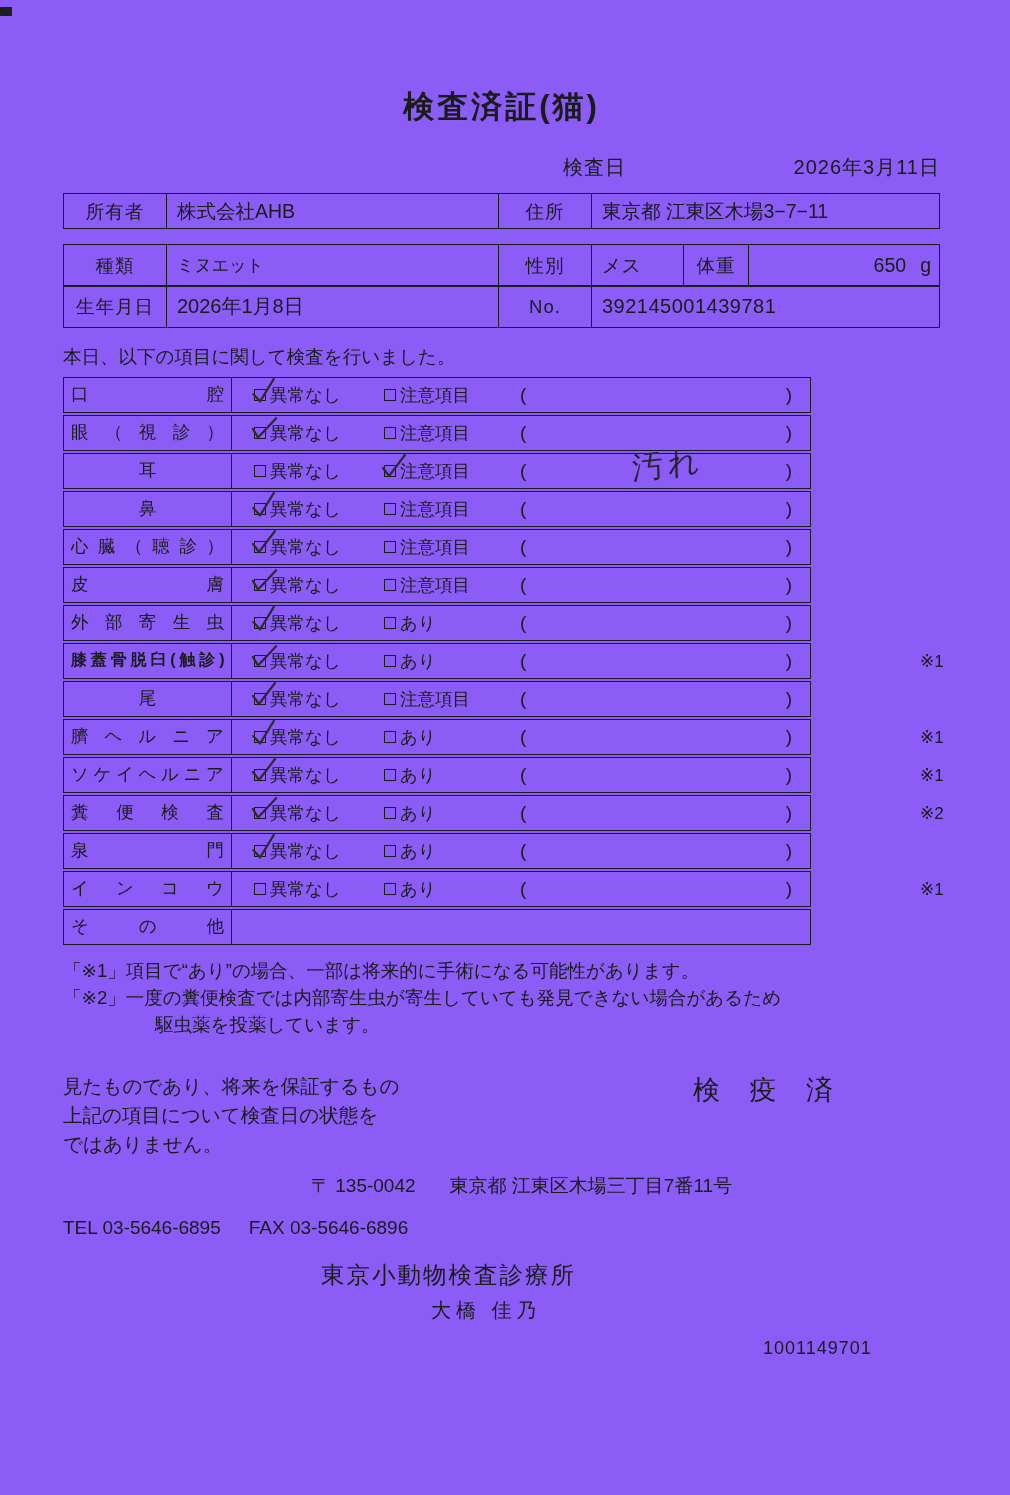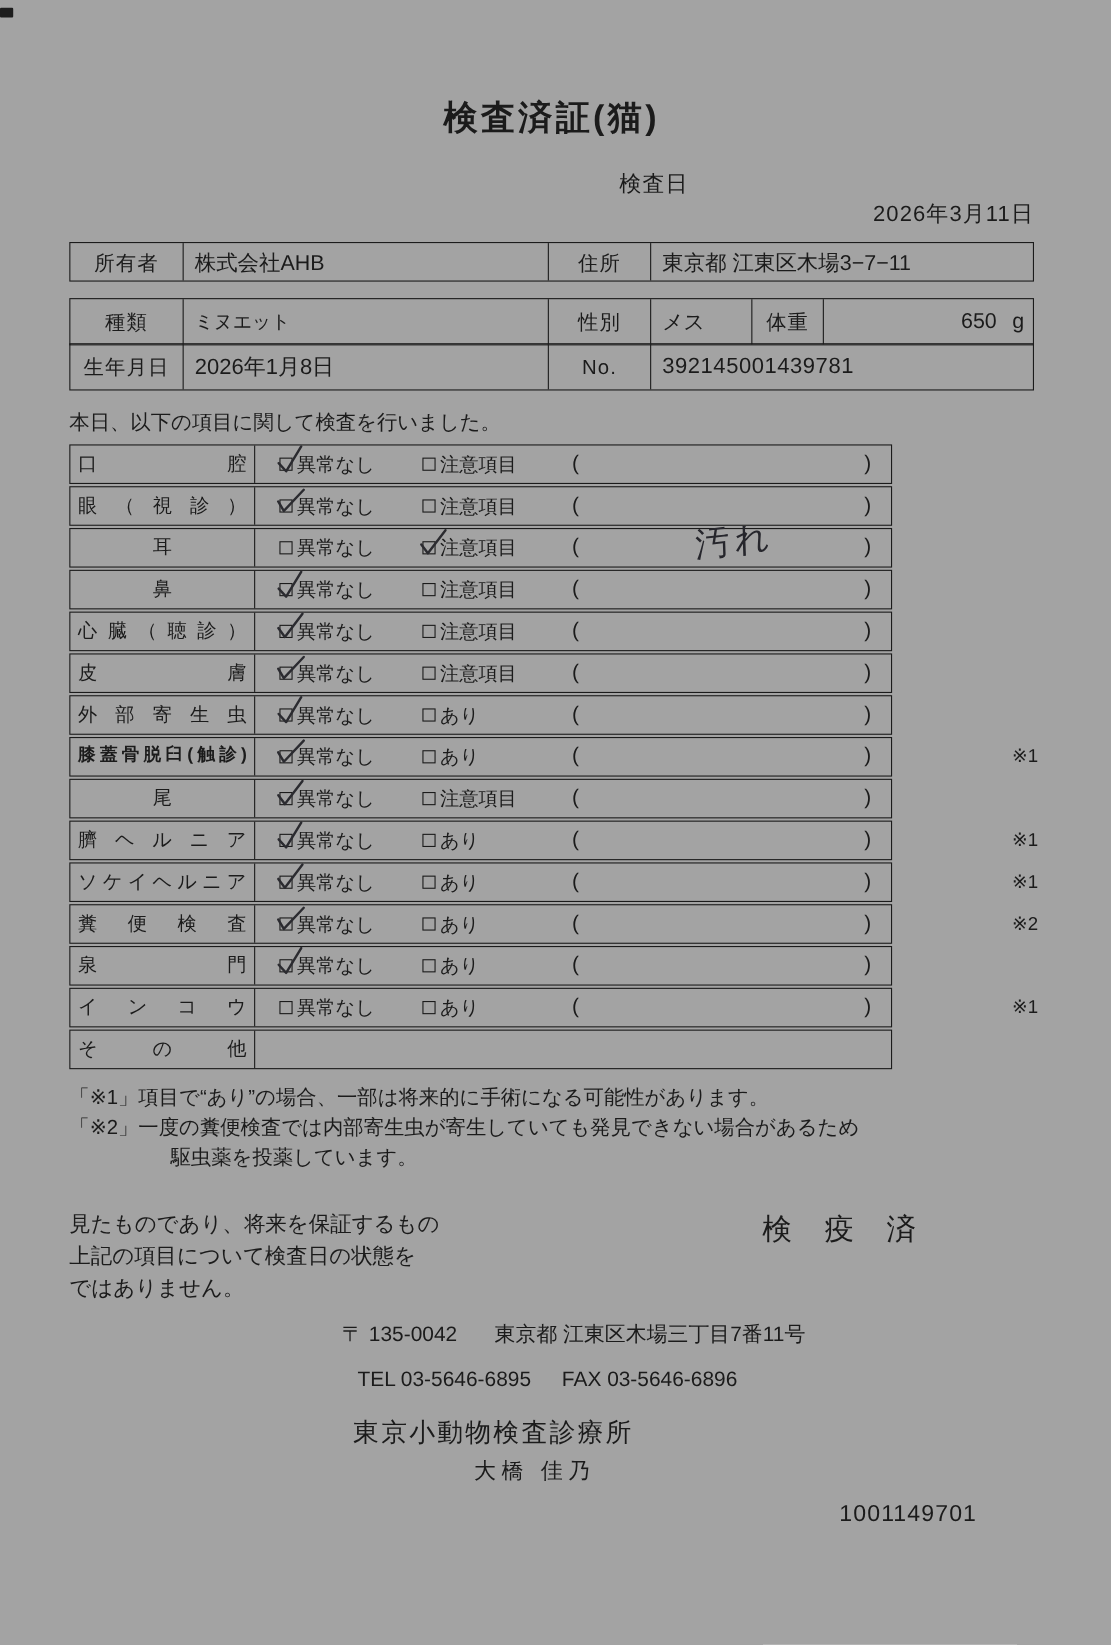--- a/index.html
+++ b/index.html
@@ -1,23 +1,23 @@
 <!DOCTYPE html>
 <html><head>
 <meta charset="utf-8">
 <style>
   * { margin:0; padding:0; box-sizing:border-box; }
   body { background:#e9e9e9; font-family:"Liberation Sans","DejaVu Sans",sans-serif; color:#1b1b1b; }
-  .sheet { position:relative; width:1010px; height:1495px; background:#a3a3a3; overflow:hidden; margin:0 auto; }
+  .sheet { position:relative; width:1010px; height:1495px; background:#8b5cf6; overflow:hidden; margin:0 auto; }
   .artifact { position:absolute; left:0; top:7px; width:12px; height:9px; background:#1d1d1d; border-radius:1px; }
   .content { position:absolute; left:63px; top:0; width:877px; }
 
   .title { margin-top:86px; text-align:center; font-size:31px; font-weight:600; letter-spacing:3px; }
 
-  .insp-row { display:flex; align-items:baseline; margin-top:26px; font-size:20px; font-weight:500;flex-direction:column; }
+  .insp-row { display:flex; align-items:baseline; margin-top:26px; font-size:20px; font-weight:500; }
   .insp-label { margin-left:500px; letter-spacing:1px; }
   .insp-value { margin-left:auto; letter-spacing:1px; }
 
   .tbl { display:grid; border:1.8px solid #1b1b1b; }
   .tbl .c { border-left:1.8px solid #1b1b1b; display:flex; align-items:center; padding:0 10px; overflow:hidden; white-space:nowrap; }
   .tbl .c:first-child { border-left:none; }
   .c.lab { justify-content:center; font-size:18.5px; letter-spacing:1px; }
   .tbl-owner { grid-template-columns:102px 332px 93px 350px; height:36px; margin-top:12px; }
   .tbl-owner .val { font-size:19.5px; }
   .tbl-pet1 { grid-template-columns:102px 332px 93px 92px 65px 193px; height:43px; margin-top:15px; }
@@ -53,24 +53,24 @@
   .chk-row.other .chk-opts > * { visibility:hidden; }
 
   .footnotes { margin-top:12px; font-size:18.5px; line-height:27px; }
   .fn-indent { padding-left:92px; }
 
   .bottom { display:flex; margin-top:34px; }
   .disclaimer { width:430px; font-size:19.5px; line-height:29px; }
   .stamp { margin-left:200px; font-size:27px; font-weight:400; letter-spacing:11px; white-space:nowrap; }
 
   .addr { display:flex; gap:34px; margin-top:14px; margin-left:248px; font-size:19px; }
-  .tel { display:flex; gap:28px; margin-top:18px; margin-left:262px; font-size:19px; }
+  .tel { display:flex; gap:28px; margin-top:18px; font-size:19px; }
   .clinic { margin-top:20px; margin-left:258px; font-size:23.5px; letter-spacing:2px; font-weight:500; }
   .examiner { margin-top:6px; margin-left:368px; font-size:20px; letter-spacing:5px; }
-  .serial { margin-top:14px; margin-left:700px; font-size:21px; letter-spacing:1px; }
+  .serial { margin-top:14px; margin-left:700px; font-size:18px; letter-spacing:1px; }
 </style>
 </head>
 <body>
 
 <div class="sheet">
   <div class="artifact"></div>
   <div class="content">
 
     <h1 class="title">検査済証(猫)</h1>
 

